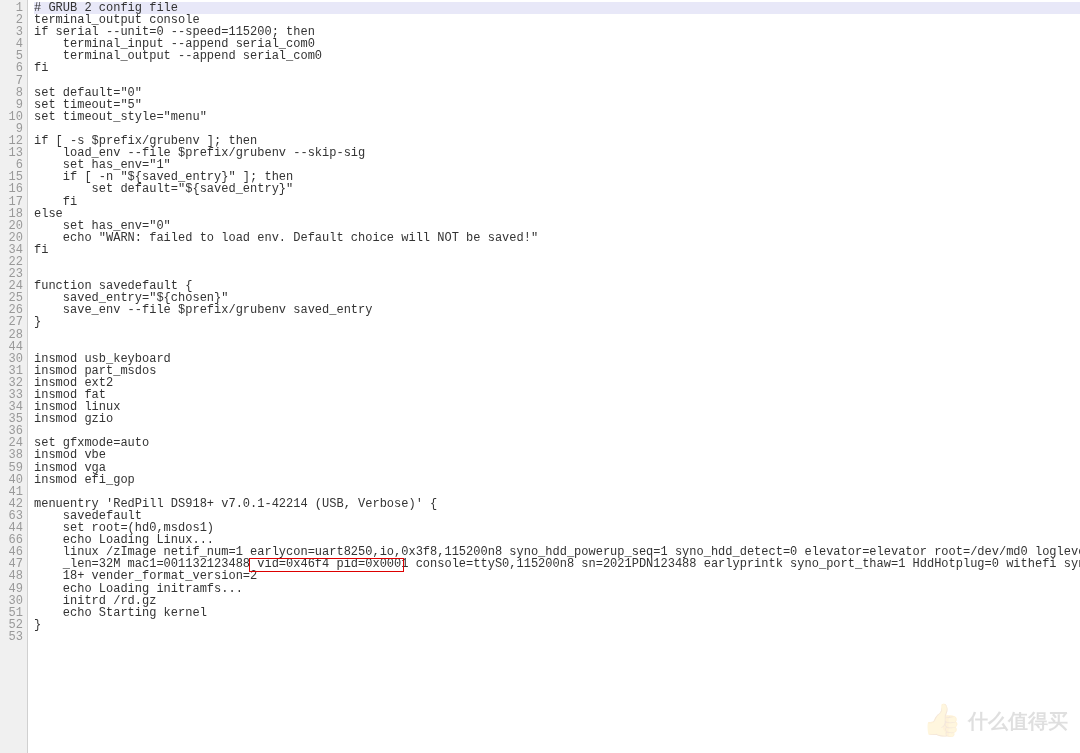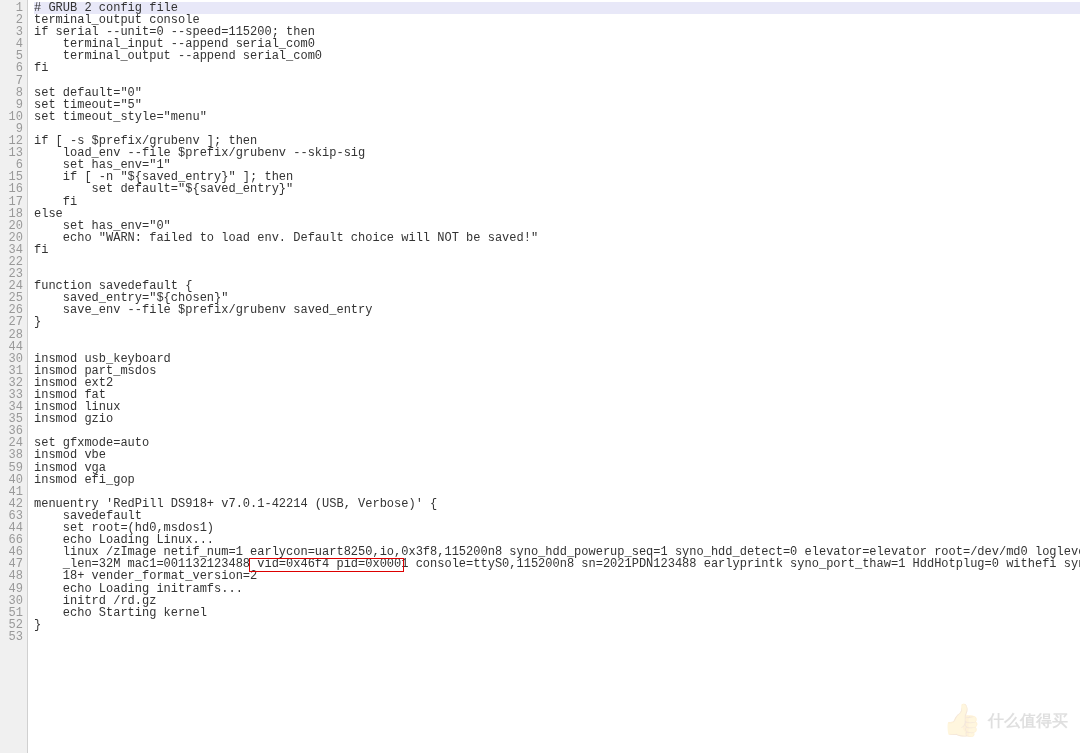--- a/index.html
+++ b/index.html
@@ -59,21 +59,21 @@
       align-items: center;
       opacity: 0.15;
       pointer-events: none;
     }
     .watermark-icon {
       font-size: 32px;
       margin-right: 6px;
     }
     .watermark-text {
       font-family: Liberation Mono, monospace;
-      font-size: 16px;
+      font-size: 20px;
       font-weight: bold;
     }
   </style>
 </head>
 <body>
 
 <div class="editor">
   <div class="gutter" id="gutter">
       <div>1</div>
       <div>2</div>

